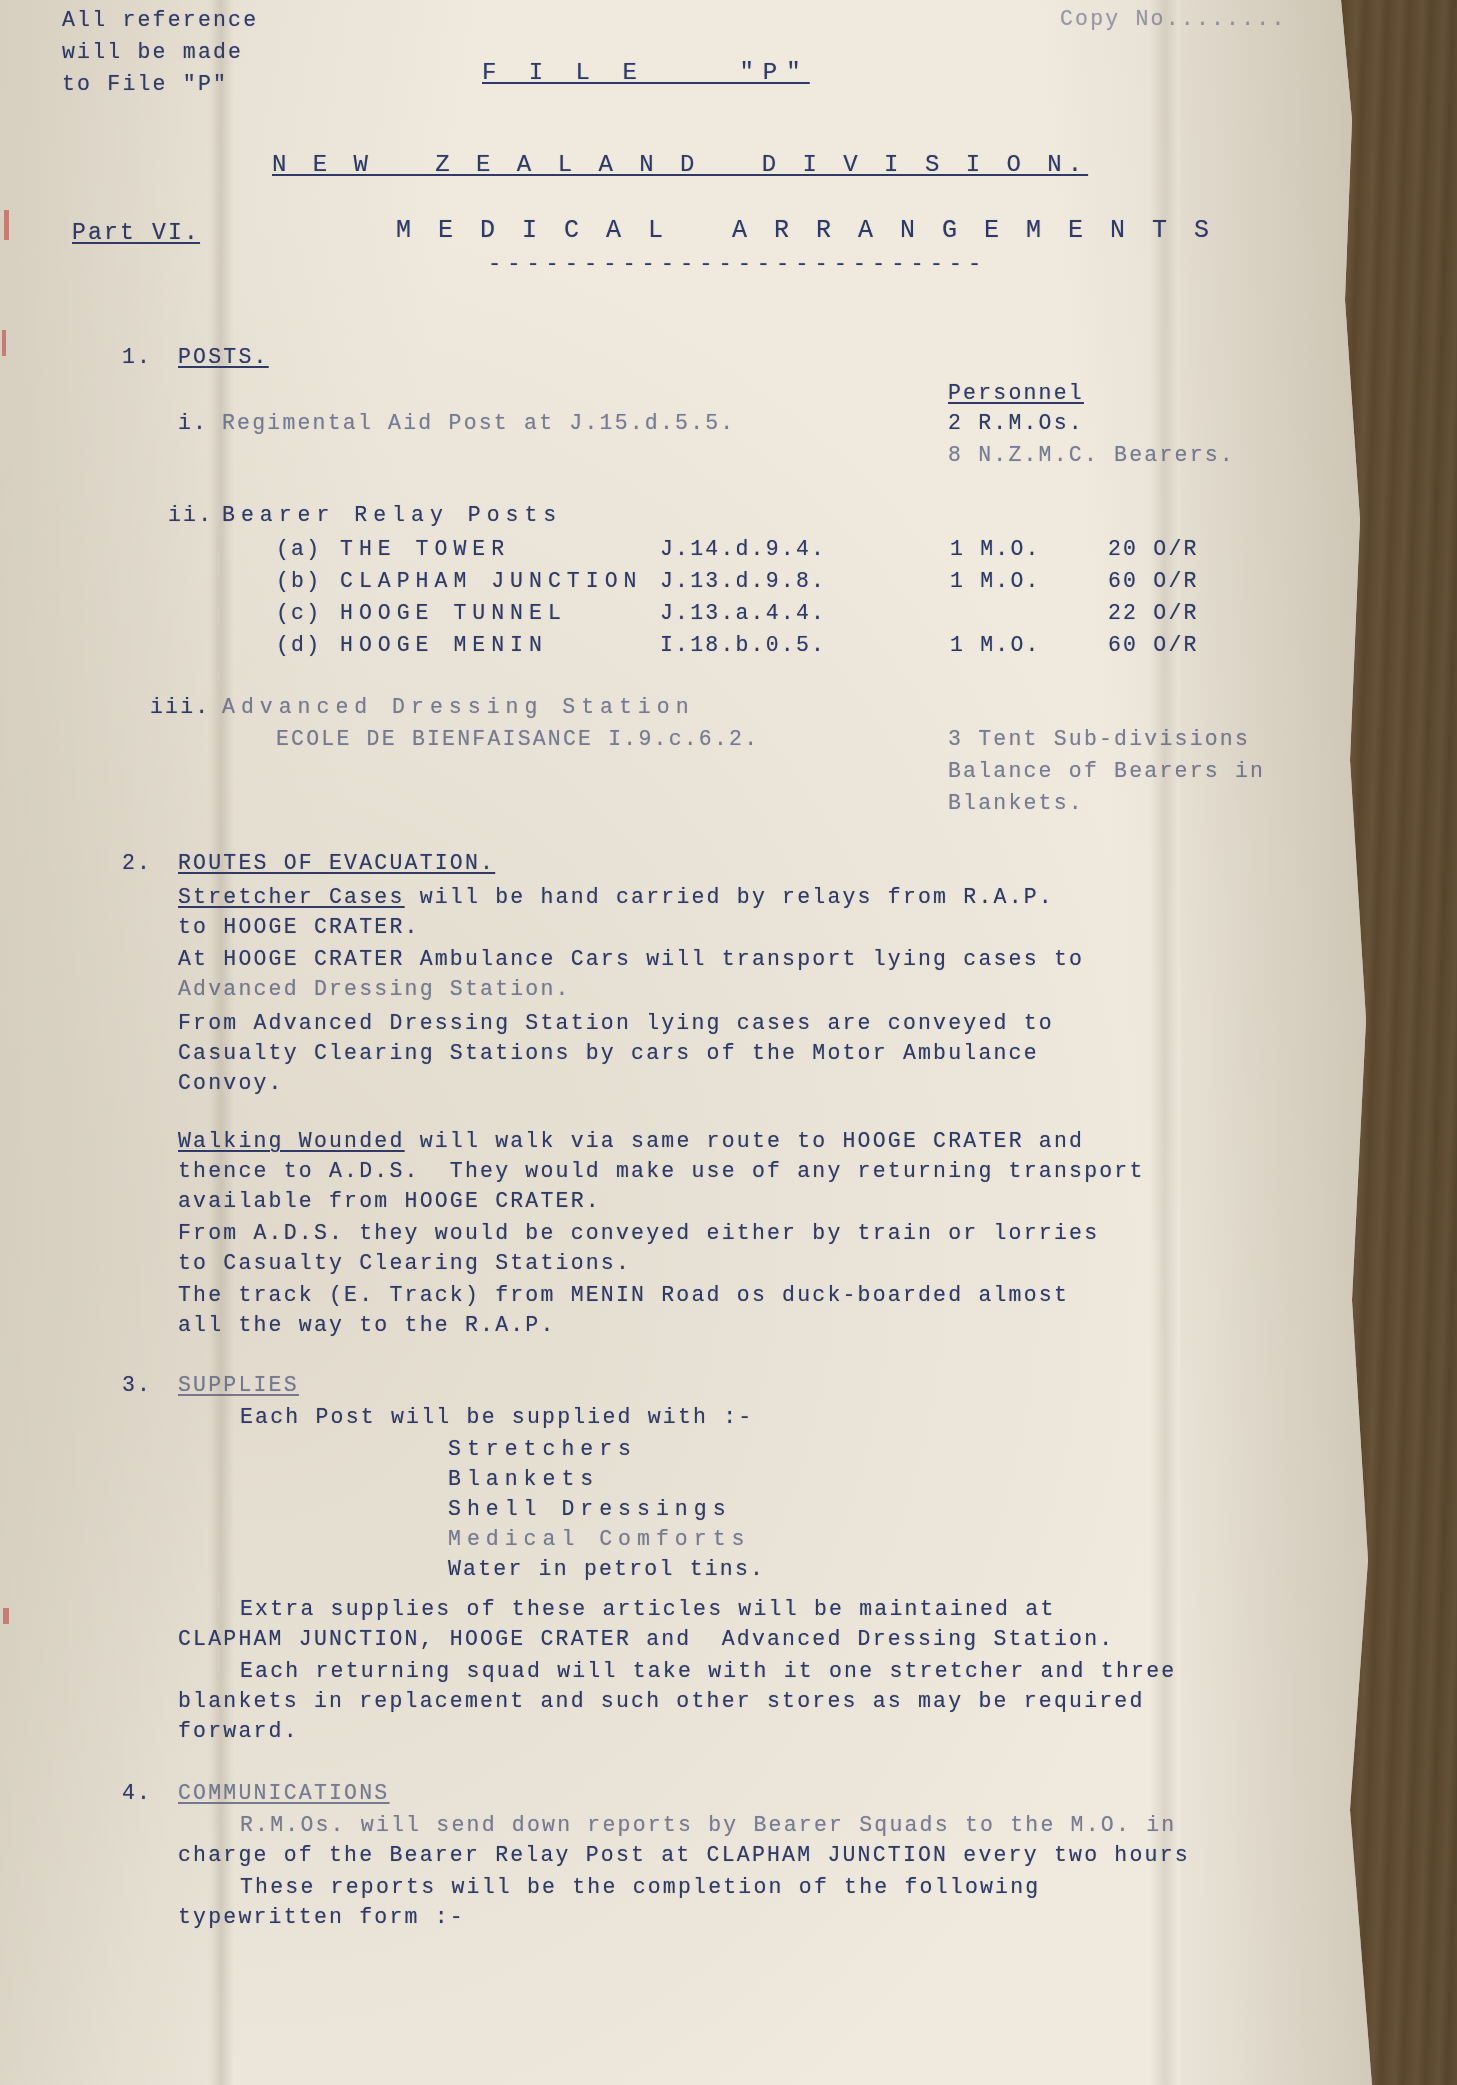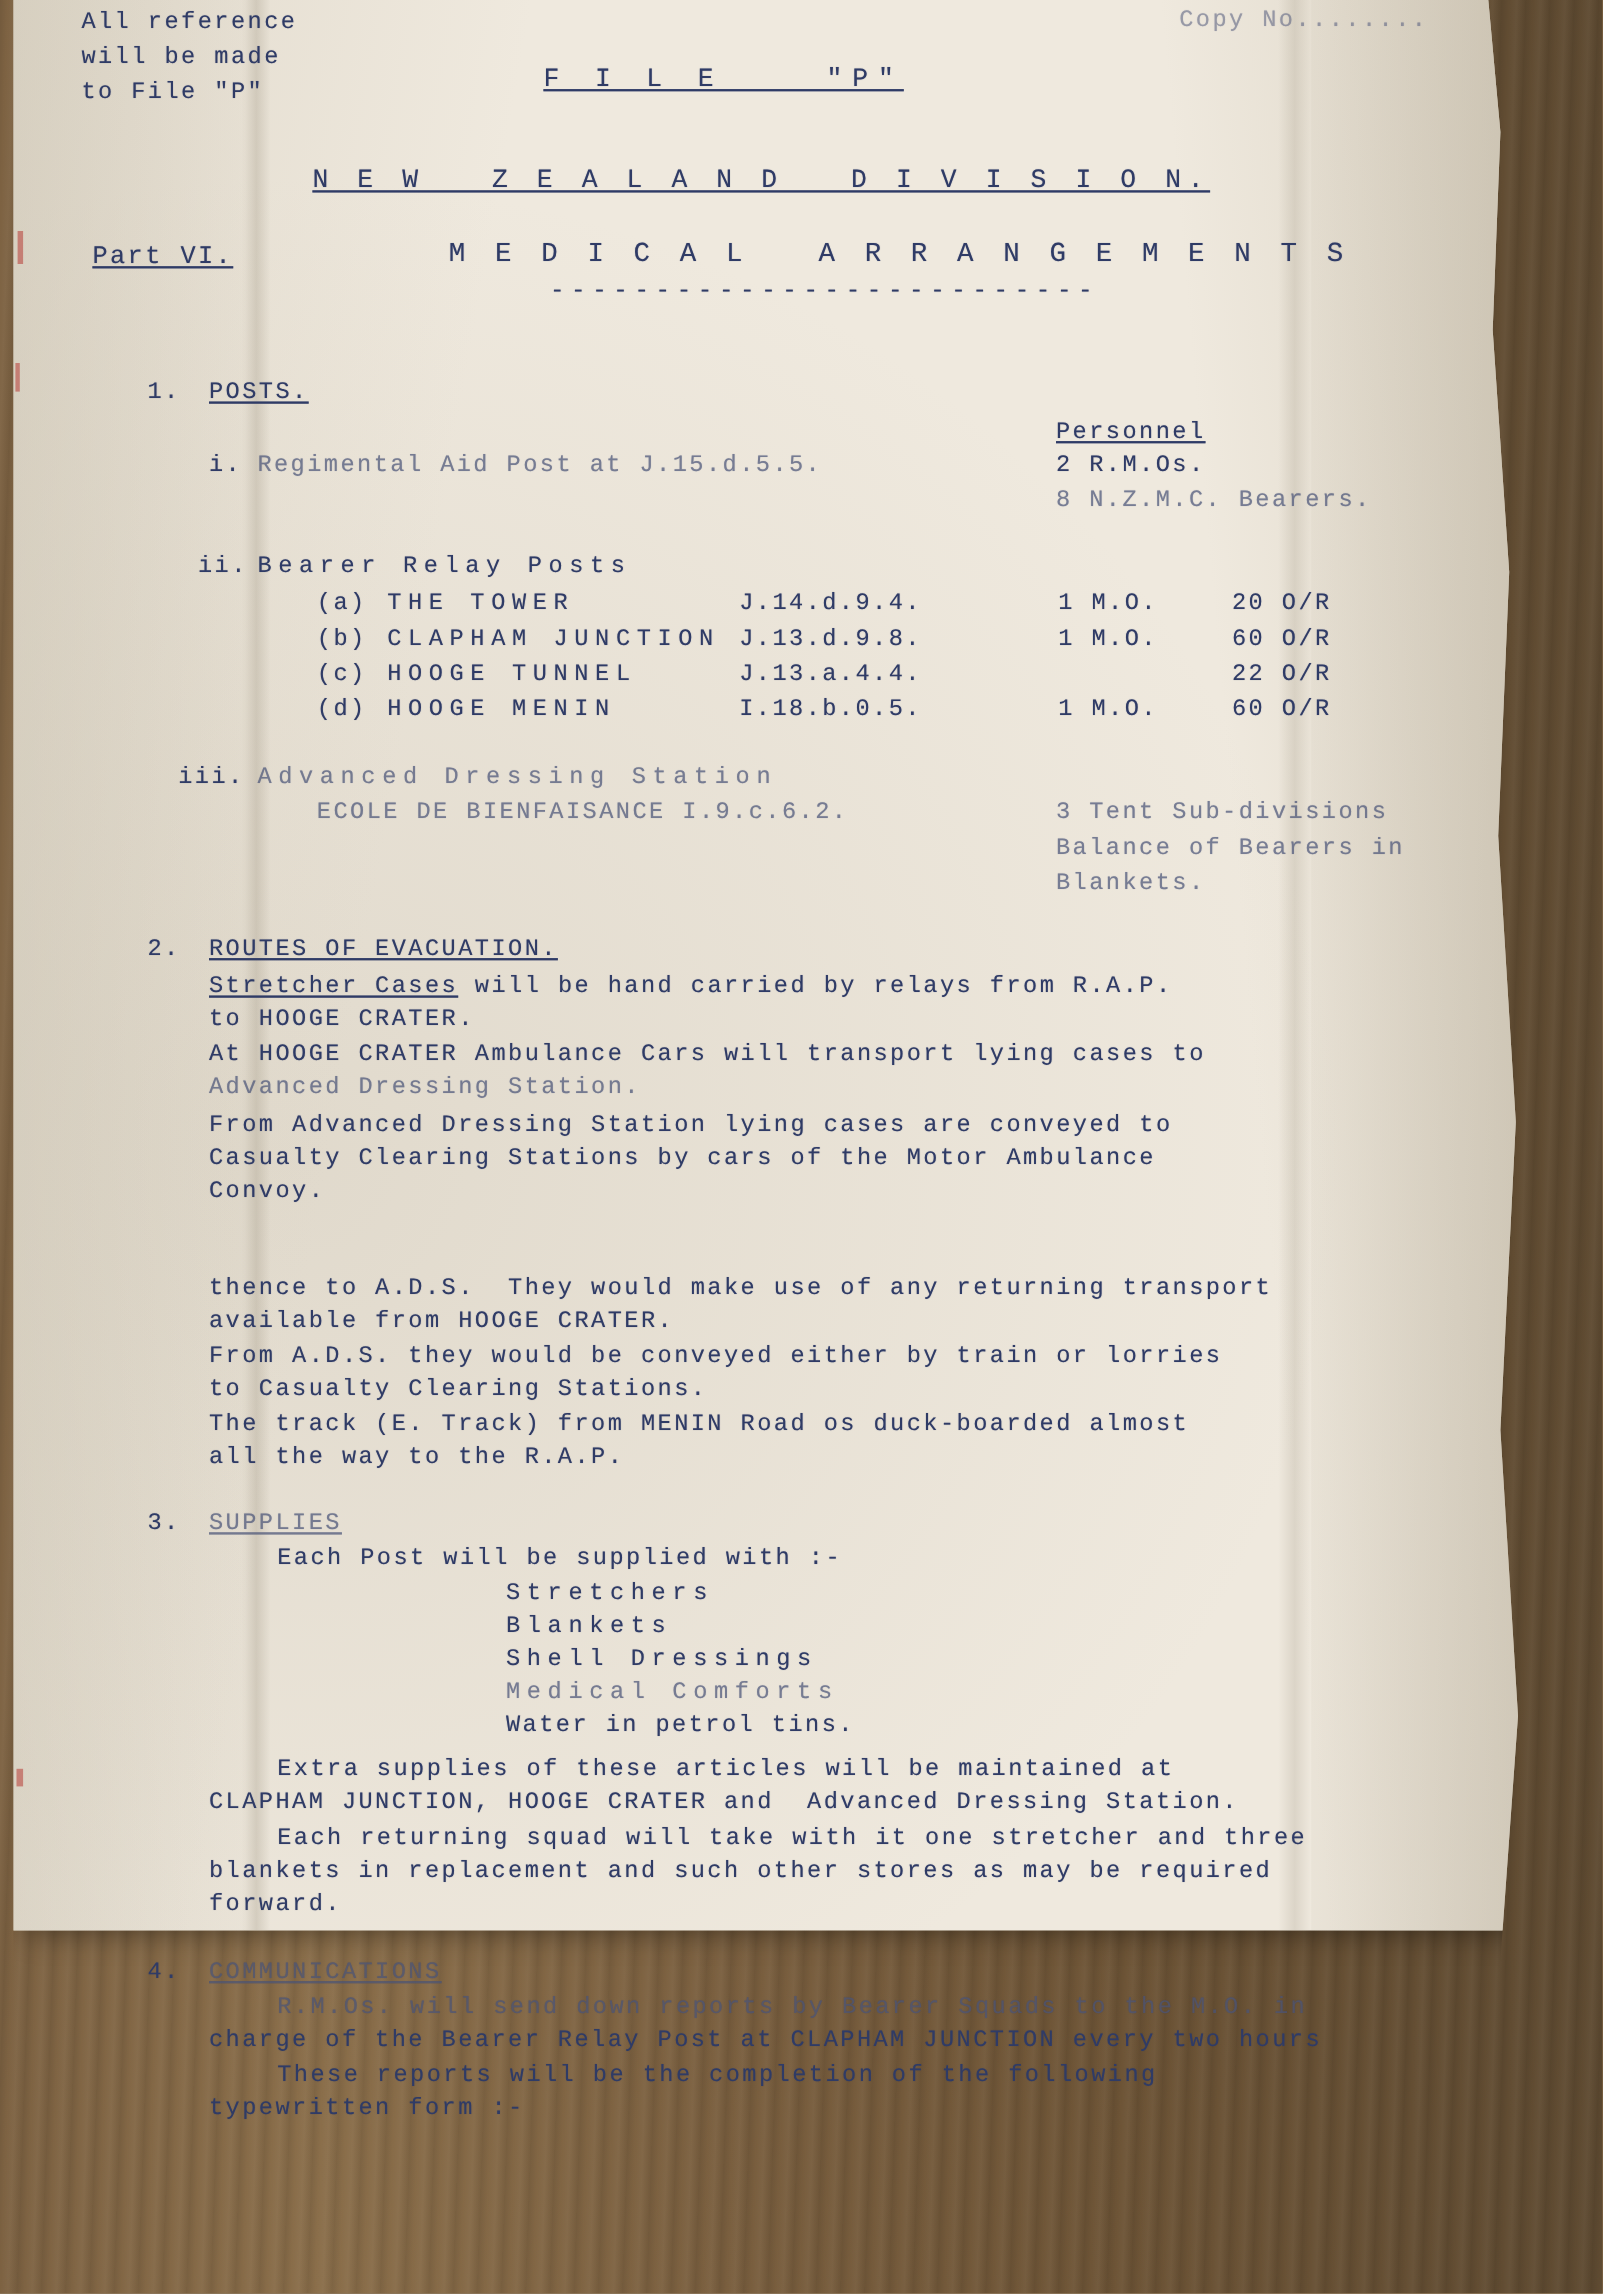--- a/index.html
+++ b/index.html
@@ -31,24 +31,24 @@
       repeating-linear-gradient(92deg,
         rgba(0,0,0,0.12) 0px,
         rgba(0,0,0,0.0) 7px,
         rgba(255,255,255,0.05) 14px,
         rgba(0,0,0,0.10) 22px);
     opacity: .7;
   }
   
   #sheet {
     position: absolute;
-    left: 12px;
+    left: 0;
     top: 0;
     width: 1380px;
-    height: 1755px;
+    height: 2085px;
     background: #efe9de;
     background-image:
       linear-gradient(100deg, rgba(214,206,190,0.55) 0%, rgba(240,236,226,0) 28%),
       linear-gradient(265deg, rgba(205,196,178,0.6) 0%, rgba(240,236,226,0) 22%),
       radial-gradient(ellipse at 18% 60%, rgba(197,188,170,0.35) 0%, rgba(240,236,226,0) 60%);
     box-shadow: 10px 0 26px rgba(0,0,0,.45);
     clip-path: polygon(0 0, 1341px 0, 1352px 120px, 1345px 300px,
                        1360px 520px, 1350px 760px, 1366px 1020px,
                        1352px 1300px, 1368px 1560px, 1350px 1810px,
                        1372px 2085px, 0 2085px);
@@ -177,20 +177,21 @@
     <div class="typed blk" style="left:178px; top:882px;"><span class="u">Stretcher Cases</span><span> will be hand carried by relays from R.A.P.</span></div>
     <div class="typed blk" style="left:178px; top:912px;">to HOOGE CRATER.</div>
 
     <div class="typed blk" style="left:178px; top:944px;">At HOOGE CRATER Ambulance Cars will transport lying cases to</div>
     <div class="typed blk faint" style="left:178px; top:974px;">Advanced Dressing Station.</div>
 
     <div class="typed blk" style="left:178px; top:1038px;">Casualty Clearing Stations by cars of the Motor Ambulance</div>
     <div class="typed blk" style="left:178px; top:1008px;">From Advanced Dressing Station lying cases are conveyed to</div>
     <div class="typed blk" style="left:178px; top:1068px;">Convoy.</div>
 
+    <div class="typed blk" style="left:178px; top:1126px;"><span class="u">Walking Wounded</span> will walk via same route to HOOGE CRATER and</div>
     <div class="typed blk" style="left:178px; top:1156px;">thence to A.D.S.  They would make use of any returning transport</div>
     <div class="typed blk" style="left:178px; top:1186px;">available from HOOGE CRATER.</div>
 
     <div class="typed blk" style="left:178px; top:1218px;">From A.D.S. they would be conveyed either by train or lorries</div>
     <div class="typed blk" style="left:178px; top:1248px;">to Casualty Clearing Stations.</div>
 
     <div class="typed blk" style="left:178px; top:1280px;">The track (E. Track) from MENIN Road os duck-boarded almost</div>
     <div class="typed blk" style="left:178px; top:1310px;">all the way to the R.A.P.</div>
 
     <div class="typed blk" style="left:122px; top:1370px;">3.</div>

